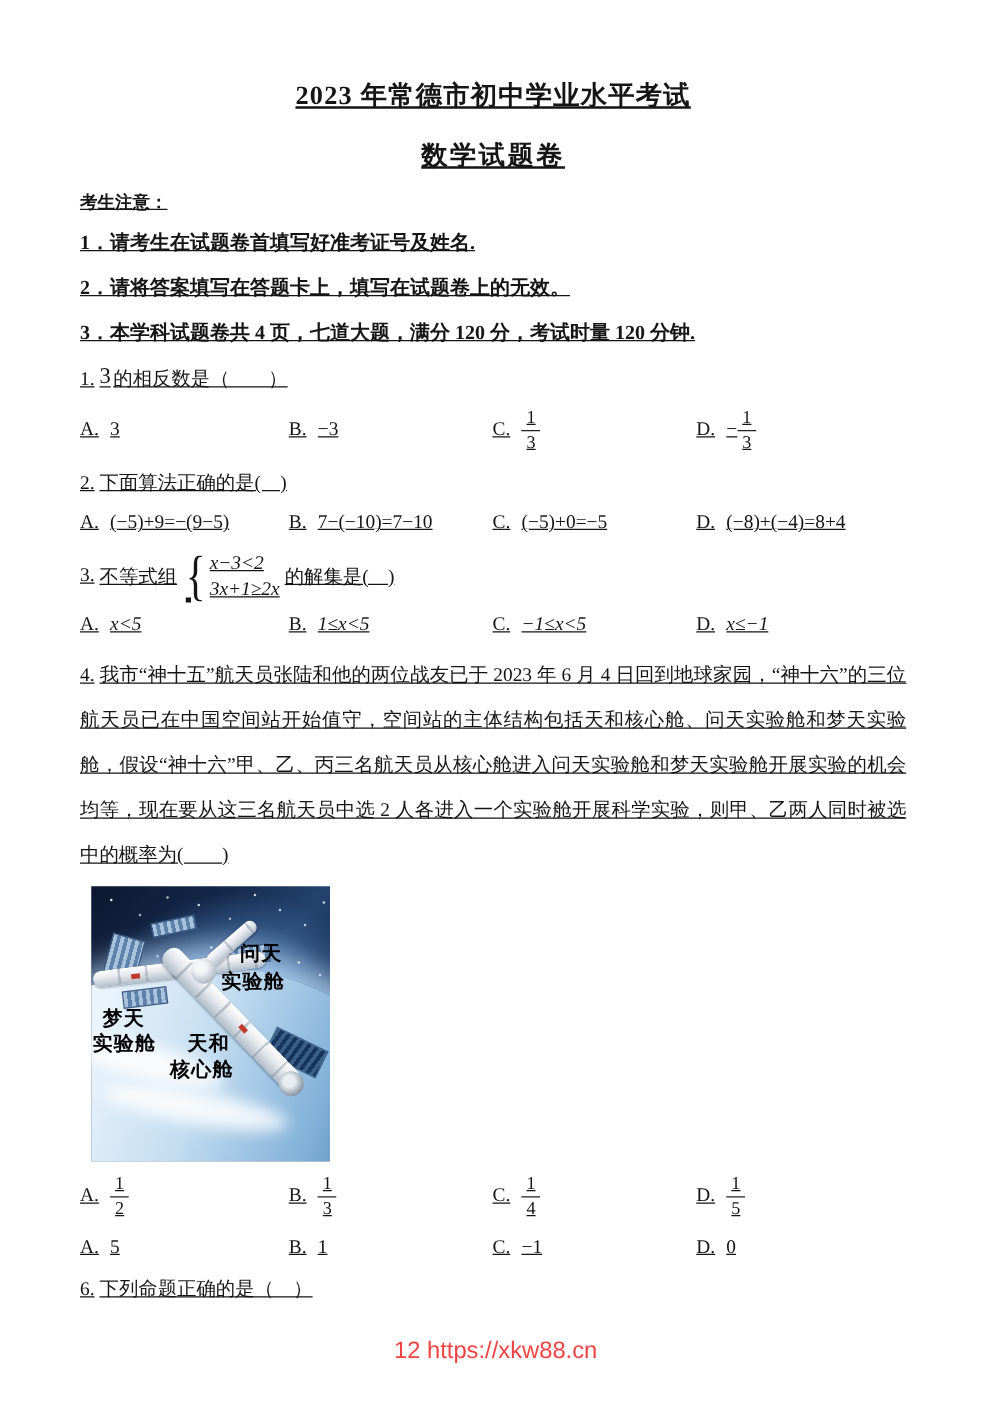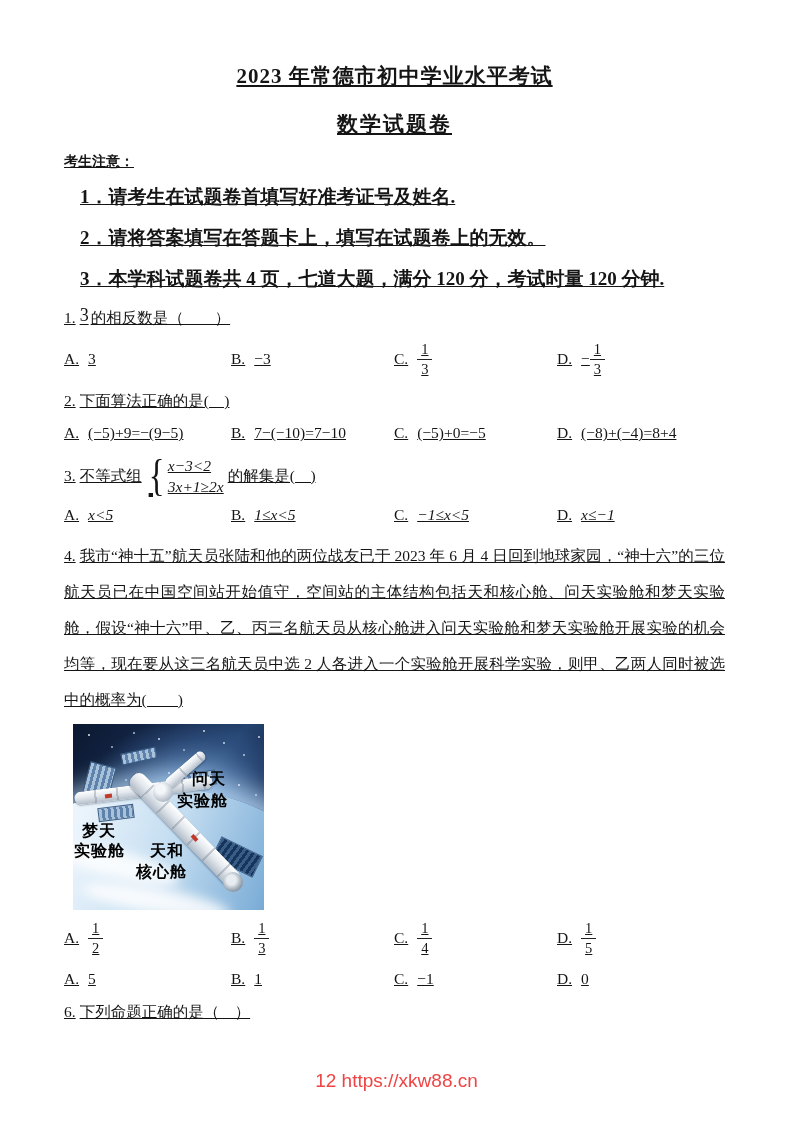--- a/index.html
+++ b/index.html
@@ -4,42 +4,42 @@
 <style>
   html,body{margin:0;padding:0;background:#ffffff;}
   .page{
     position:relative;width:793px;height:1122px;background:#ffffff;
     box-sizing:border-box;padding:62px 68px 0 64px;overflow:hidden;
     font-family:"Liberation Serif","DejaVu Serif",serif;color:#151515;text-decoration:underline;
   }
   .title{font-size:21px;font-weight:700;text-align:center;letter-spacing:1px;margin:0 0 20px;}
   .subtitle{font-size:21px;font-weight:700;text-align:center;letter-spacing:2px;margin:0 0 15px;}
   .notice-head{font-size:14px;font-weight:700;margin:0 0 13px;}
-  .notice-item{font-size:19px;font-weight:700;margin:0 16px 15px;}
+  .notice-item{font-size:16px;font-weight:700;margin:0 0 15px;}
   .section-head{font-size:16.5px;font-weight:700;margin:0 0 15px;}
   .qline{font-size:15.5px;margin:0 0 12px;}
   .qnum{margin-right:4px;}
   .lead3{font-size:18px;position:relative;top:-2px;margin-right:2px;font-family:"Liberation Serif",serif;}
   .mu{font-family:"Liberation Serif","DejaVu Serif",serif;}
   .m{font-family:"Liberation Serif","DejaVu Serif",serif;font-style:italic;}
   .opts{display:grid;grid-template-columns:167px 163px 163px auto;align-items:center;font-size:15.5px;margin:0 0 14px;}
   .opt{display:flex;align-items:center;}
   .ol{margin-right:9px;}
   .frac{display:inline-flex;flex-direction:column;align-items:center;line-height:1.15;font-size:14.5px;vertical-align:middle;}
   .frac .fn{border-bottom:1px solid #222;padding:0 4px 1px;}
   .frac .fd{padding-top:1px;}
   .flexline{display:flex;align-items:center;}
   .sys{display:inline-flex;align-items:center;margin:0 4px;}
   .brace{font-size:44px;font-weight:400;line-height:.9;transform:scaleX(.75);display:inline-block;margin-right:1px;}
   .sys-lines{display:flex;flex-direction:column;gap:3px;font-size:15.5px;}
   .q3block{margin:0 0 10px;}
   .para{font-size:15.5px;line-height:36px;text-align:justify;margin:0 0 6px;}
   
   .station{
-    position:relative;width:191px;height:186px;margin:0 0 10px 9px;overflow:hidden;
+    position:relative;width:191px;height:220px;margin:0 0 10px 9px;overflow:hidden;
     background:
       radial-gradient(ellipse 130px 95px at 62% 36%, rgba(125,170,220,.85), rgba(70,110,165,.35) 55%, transparent 78%),
       linear-gradient(128deg,#0c1830 0%,#14284a 30%,#24436f 52%,#16294d 76%,#0b1a36 100%);
   }
   .stars{position:absolute;left:0;top:0;width:2px;height:2px;border-radius:50%;z-index:1;
     box-shadow:15px 10px 0 rgba(255,255,255,.9),38px 22px 0 rgba(200,220,245,.8),60px 8px 0 rgba(255,255,255,.7),
     85px 14px 0 rgba(230,240,255,.9),110px 25px 0 rgba(255,255,255,.6),130px 6px 0 rgba(255,255,255,.8),
     150px 18px 0 rgba(210,230,250,.9),170px 30px 0 rgba(255,255,255,.7),185px 12px 0 rgba(255,255,255,.8),
     25px 45px 0 rgba(255,255,255,.5),52px 55px 0 rgba(220,235,255,.7),95px 48px 0 rgba(255,255,255,.8),
     140px 52px 0 rgba(255,255,255,.6),165px 60px 0 rgba(235,245,255,.9),182px 70px 0 rgba(255,255,255,.7),

